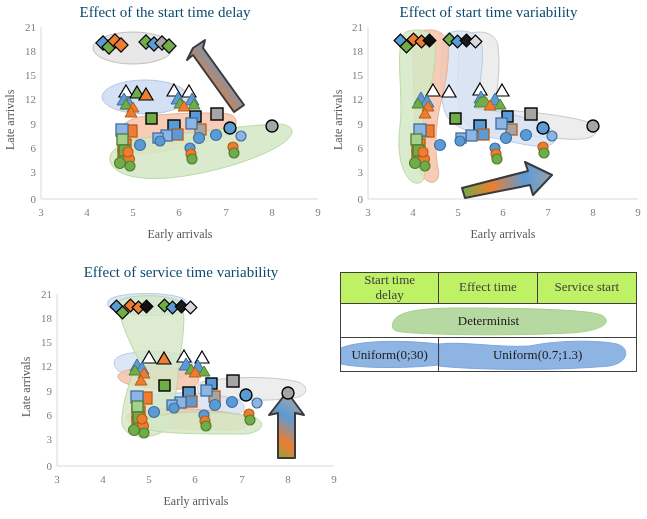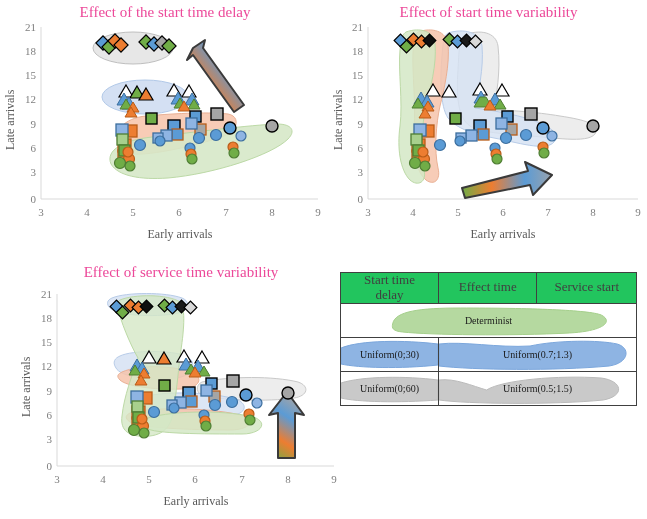--- a/index.html
+++ b/index.html
@@ -1,33 +1,33 @@
 <!DOCTYPE html>
 <html><head>
 <meta charset="utf-8">
 <style>
   html,body{margin:0;padding:0;background:#ffffff;}
   body{width:647px;height:519px;position:relative;overflow:hidden;
        font-family:"Liberation Serif","DejaVu Serif",serif;color:#595959;}
   .panel{position:absolute;}
-  .chart-title{position:absolute;width:100%;text-align:center;font-size:15px;color:#ec4899;
+  .chart-title{position:absolute;width:100%;text-align:center;font-size:15px;color:#0c4a6e;
                font-family:"Liberation Serif","DejaVu Serif",serif;white-space:nowrap;}
   .plot-svg{position:absolute;left:0;top:0;}
   .tickx,.ticky{font-size:11px;fill:#7f7f7f;font-family:"Liberation Serif","DejaVu Serif",serif;}
   .axtitle{font-size:12px;fill:#595959;font-family:"Liberation Serif","DejaVu Serif",serif;}
   .axisline{stroke:#d9d9d9;stroke-width:1;fill:none;}
 
   
   #legend-table{position:absolute;border-collapse:collapse;}
   #legend-table td,#legend-table th{border:1.4px solid #404040;padding:0;}
-  .th-cell{background:#22c55e;text-align:center;font-weight:normal;font-size:13px;
+  .th-cell{background:#bef264;text-align:center;font-weight:normal;font-size:13px;
            color:#404040;line-height:1.15;padding:4px 2px;
            font-family:"Liberation Serif","DejaVu Serif",serif;}
   .blobcell{position:relative;height:33px;vertical-align:middle;}
-  .blobcell .lbl{position:relative;z-index:3;font-size:10px;color:#1a1a1a;
+  .blobcell .lbl{position:relative;z-index:3;font-size:13px;color:#1a1a1a;
                  font-family:"Liberation Serif","DejaVu Serif",serif;display:block;text-align:center;
                  line-height:33px;white-space:nowrap;}
   .cellblob{position:absolute;left:0;top:0;width:100%;height:100%;z-index:1;}
 </style>
 </head>
 <body>
 
 <div class="panel" style="left:0;top:0;width:330px;height:250px;">
   <div class="chart-title" style="top:4px;">Effect of the start time delay</div>
   <svg class="plot-svg" width="330" height="250">
@@ -509,29 +509,14 @@
     </td>
     <td class="blobcell" colspan="2">
       <svg class="cellblob" viewBox="0 0 199 33" preserveAspectRatio="none">
         <path d="M0 6 C24 3 60 10 92 8 C120 2 162 2 180 6 C194 10 192 25 172 28
                  C118 33 34 32 0 28 Z" fill="#8eb4e3" stroke="#7ba6dc" stroke-width="1"></path>
       </svg>
       <span class="lbl">Uniform(0.7;1.3)</span>
     </td>
   </tr>
 
-  <tr>
-    <td class="blobcell">
-      <svg class="cellblob" viewBox="0 0 98 33" preserveAspectRatio="none">
-        <path d="M0 11 C22 4 66 4 98 8 L98 28 C58 31 16 30 0 26 Z" fill="#c9c9c9" stroke="#bababa" stroke-width="1"></path>
-      </svg>
-      <span class="lbl">Uniform(0;60)</span>
-    </td>
-    <td class="blobcell" colspan="2">
-      <svg class="cellblob" viewBox="0 0 199 33" preserveAspectRatio="none">
-        <path d="M0 8 C16 6 34 14 48 18 C64 8 120 3 164 6 C186 9 188 24 166 28
-                 C116 33 28 32 0 28 Z" fill="#c9c9c9" stroke="#bababa" stroke-width="1"></path>
-      </svg>
-      <span class="lbl">Uniform(0.5;1.5)</span>
-    </td>
-  </tr>
 </tbody>
   </table>
 
 </body></html>

